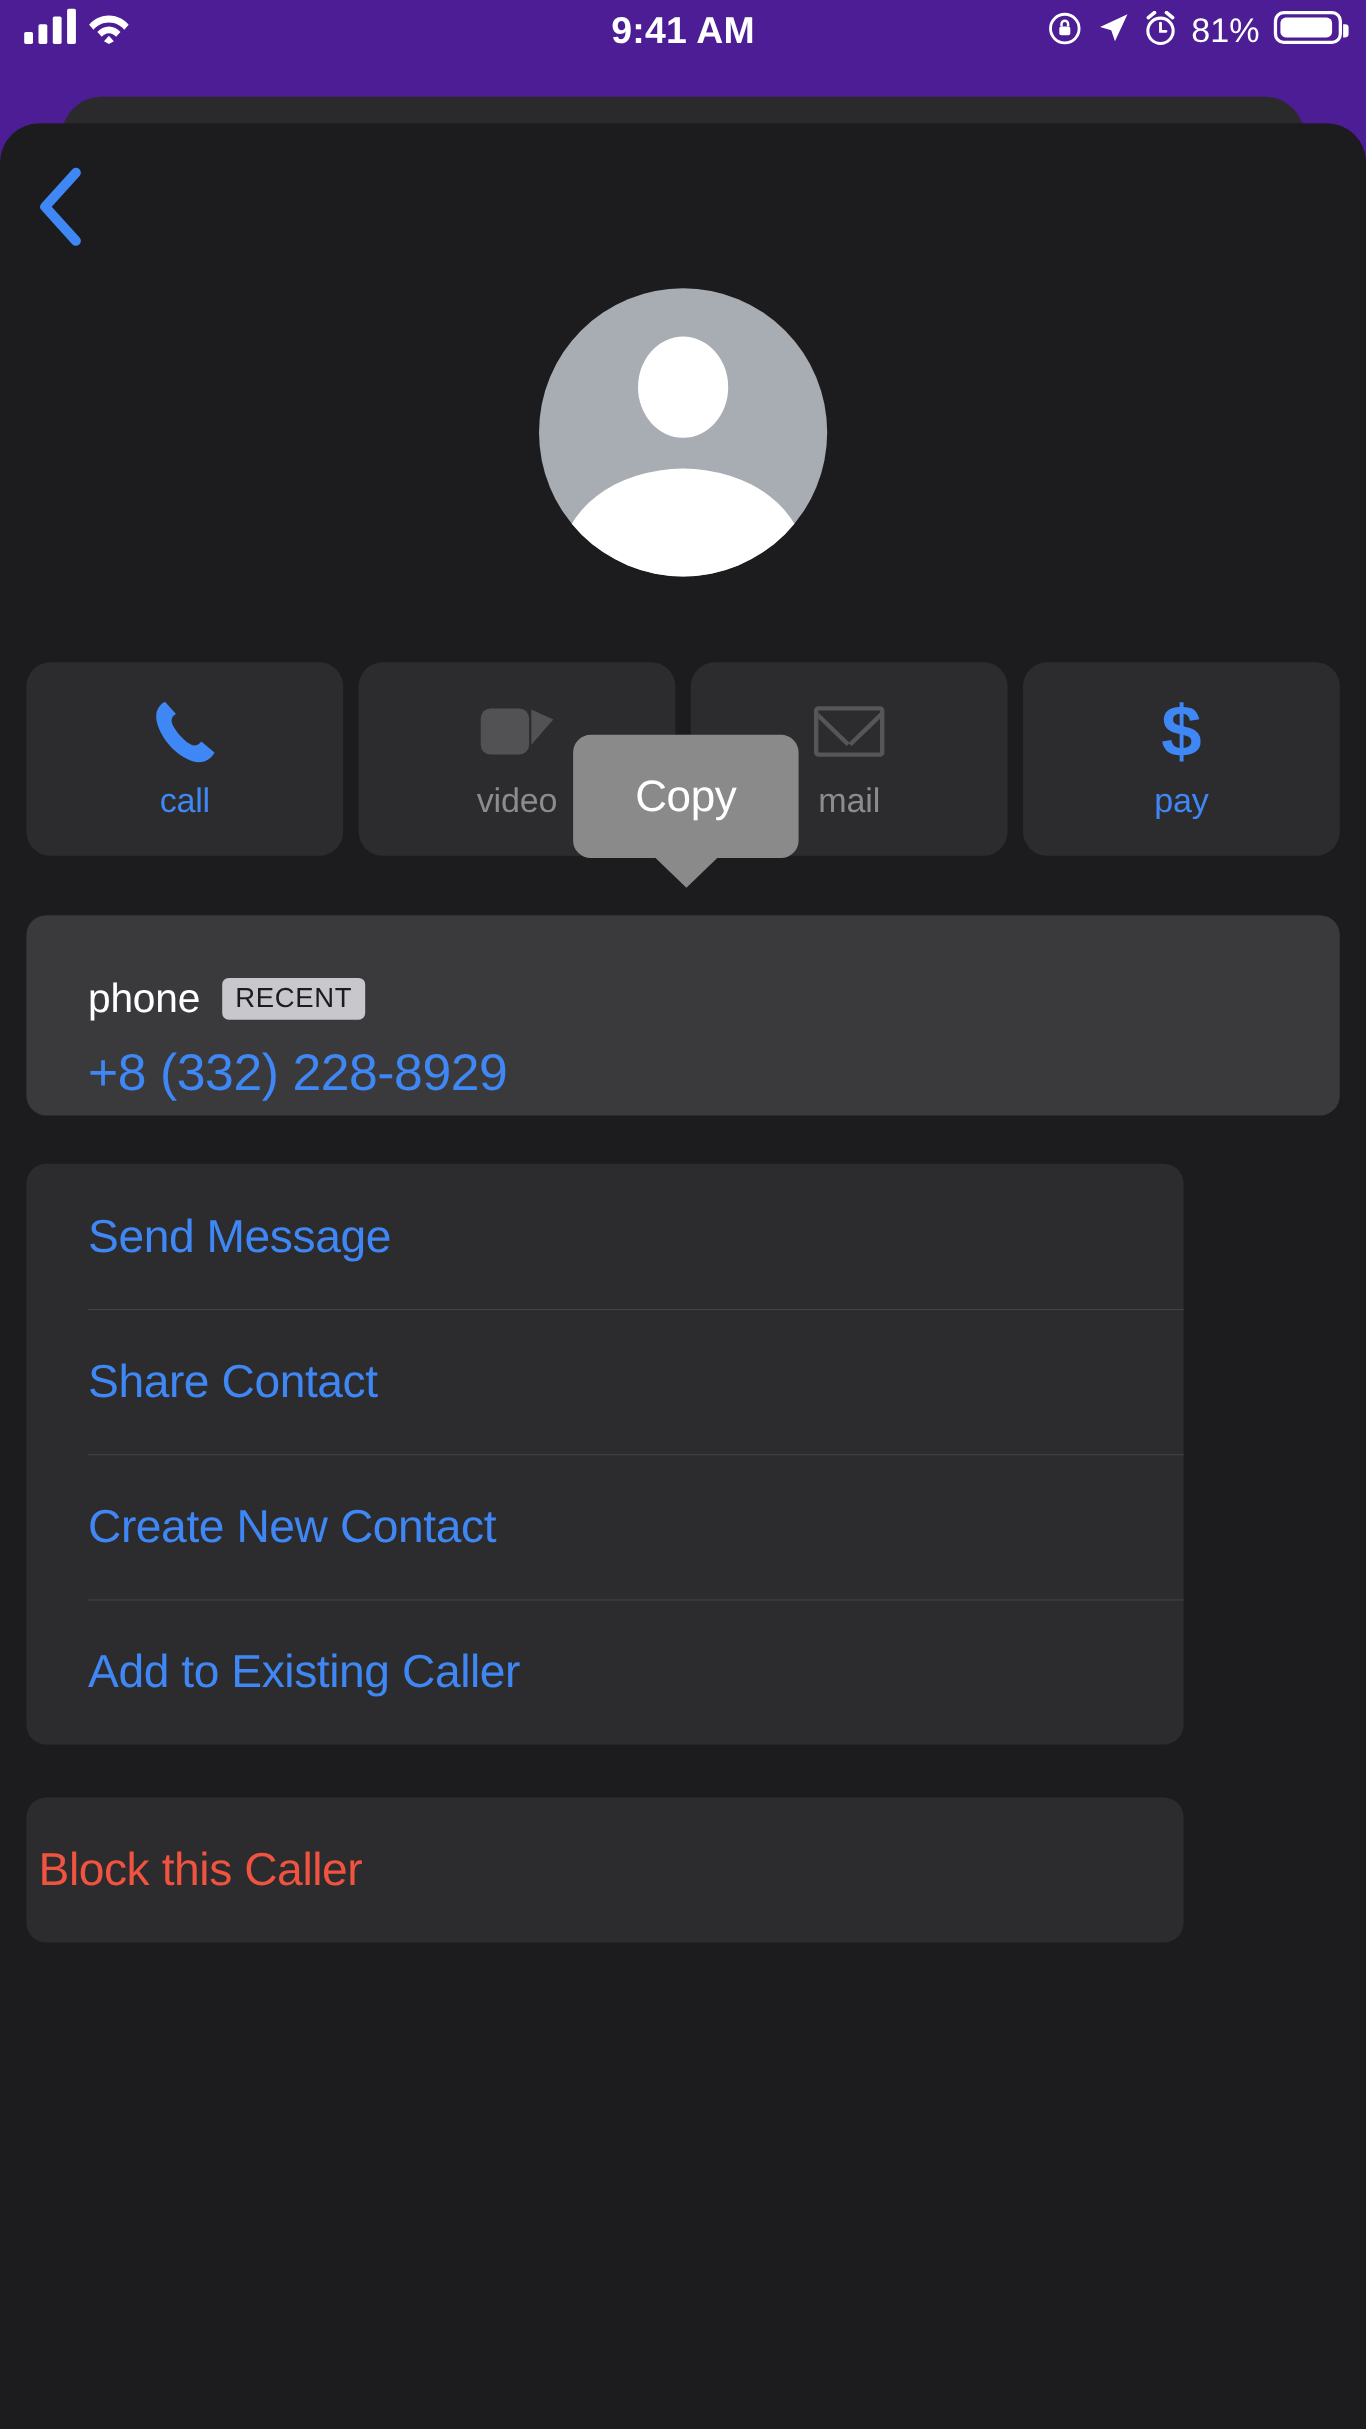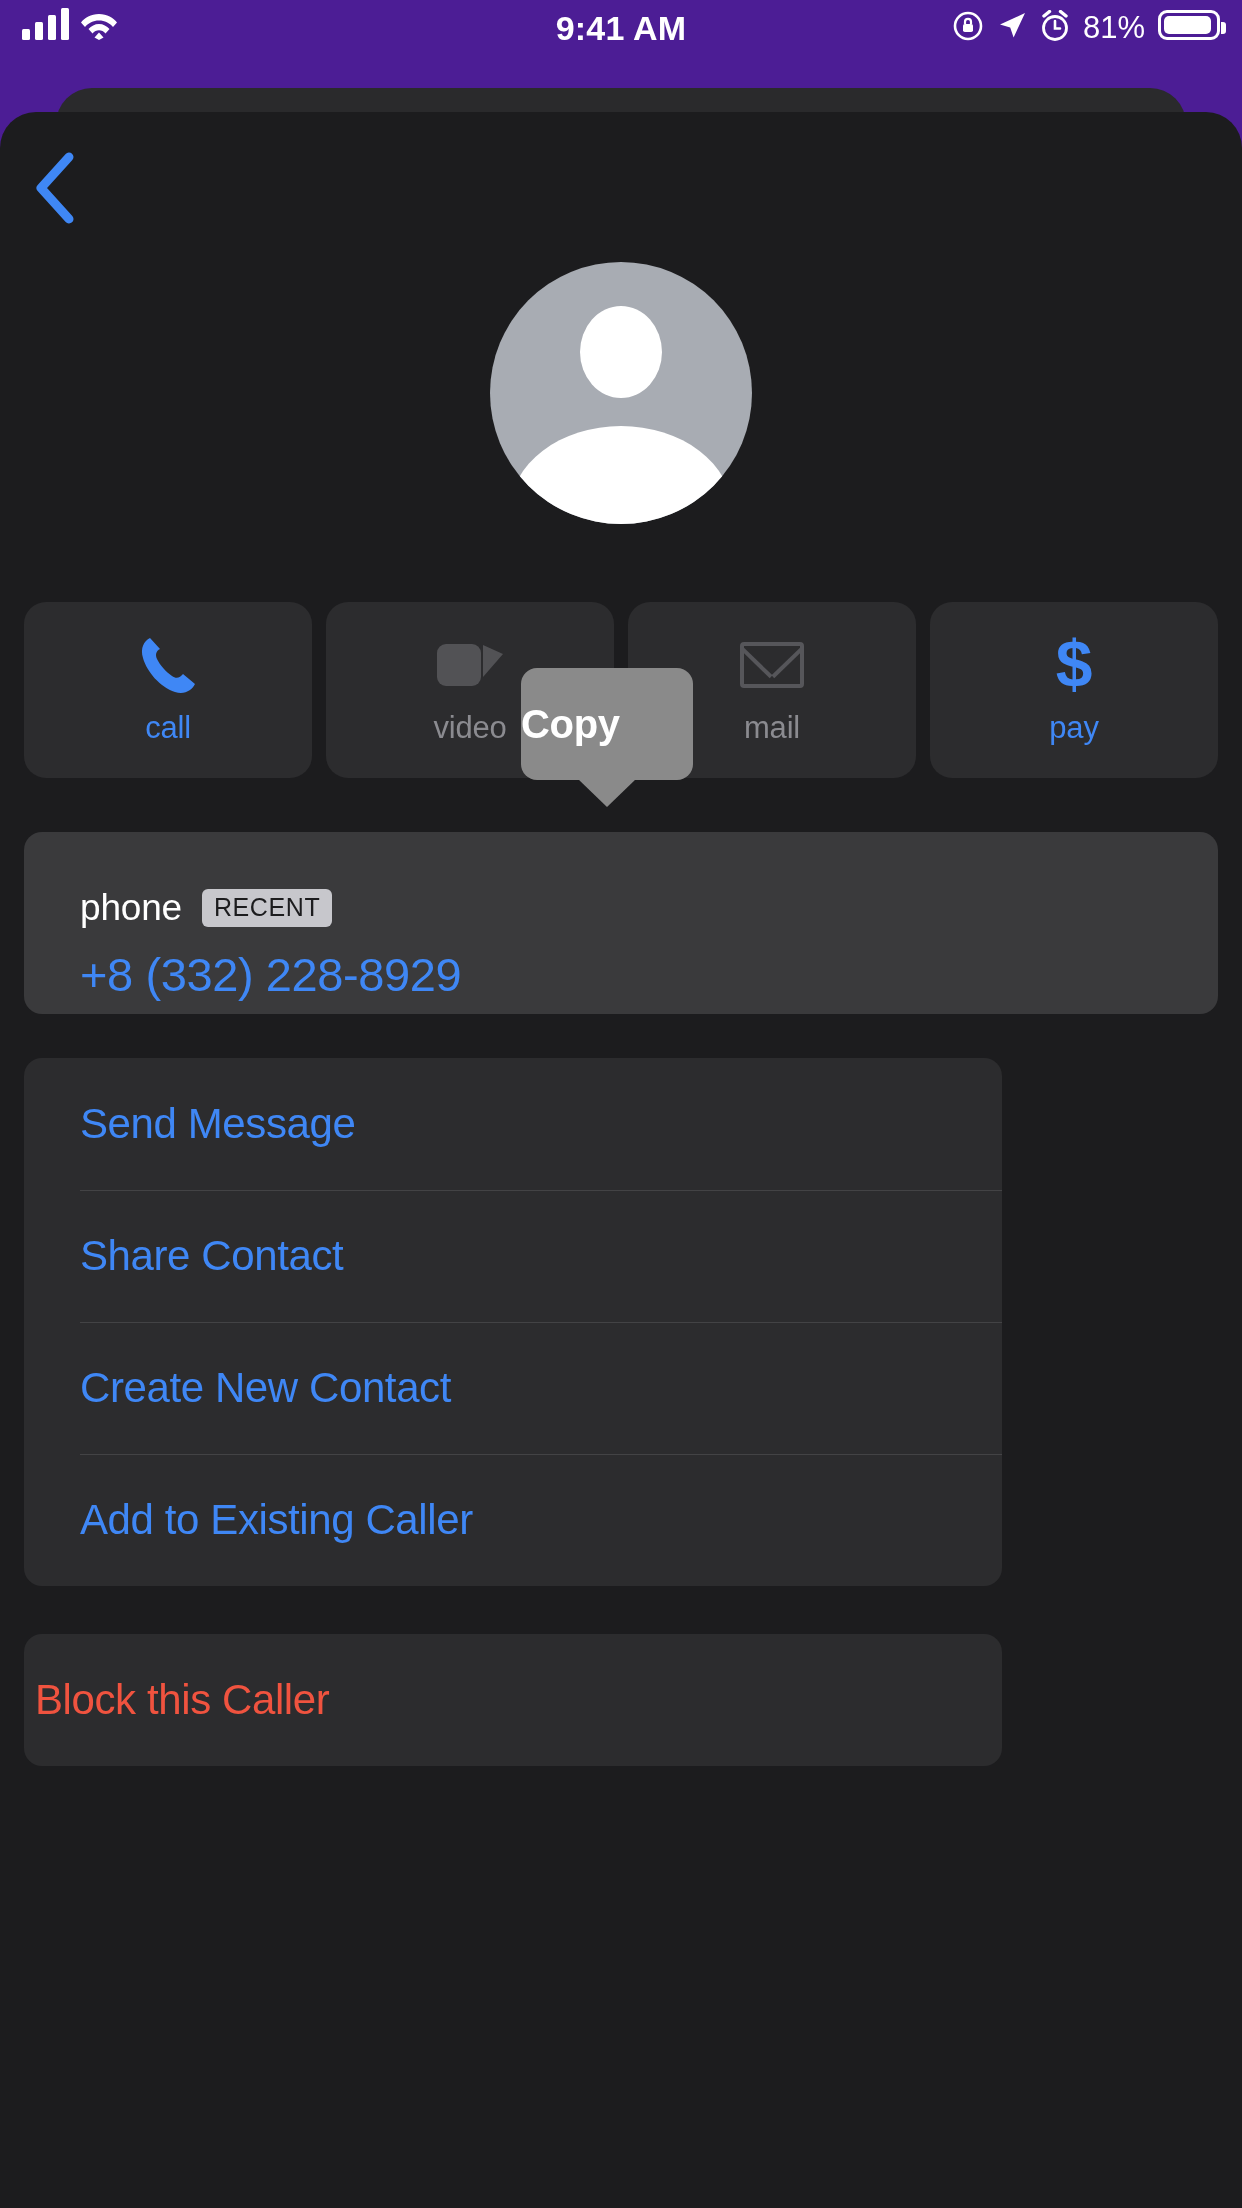--- a/index.html
+++ b/index.html
@@ -72,39 +72,39 @@
                  border-left:20px solid #525255; }
 
   
   .ic-mail { width:64px; height:46px; border:4px solid #56565a; border-radius:4px; position:relative; overflow:hidden; }
   .ic-mail::before, .ic-mail::after{ content:""; position:absolute; top:-4px; width:48px; height:4px;
                                      background:#56565a; }
   .ic-mail::before{ left:-6px; transform-origin:left top; transform:rotate(44deg); }
   .ic-mail::after { right:-6px; transform-origin:right top; transform:rotate(-44deg); }
 
   
-  .tooltip { position:absolute; left:521px; top:668px; width:172px; height:112px;
+  .tooltip { position:absolute; left:521px; top:668px; width:205px; height:112px;
              background:#8a8a8a; border-radius:16px;
-             display:flex; align-items:center; justify-content:flex-start; z-index:20;font-weight:bold; }
+             display:flex; align-items:center; justify-content:center; z-index:20; }
   .tooltip .t-lbl { font-size:40px; color:#fff; letter-spacing:-0.3px; }
   .tooltip .arrow { position:absolute; left:50%; bottom:-27px; transform:translateX(-50%);
                     width:0; height:0; border-left:29px solid transparent;
                     border-right:29px solid transparent; border-top:28px solid #8a8a8a; }
 
   
   .phone-card { position:absolute; left:24px; top:832px; width:1194px; height:182px;
                 background:#3a3a3c; border-radius:18px; padding:55px 0 0 56px; }
   .ph-row { display:flex; align-items:center; gap:20px; }
   .ph-label { font-size:37px; color:#fff; letter-spacing:-0.2px; }
   .ph-badge { font-size:25px; color:#1c1c1e; background:#c7c7cc;
               padding:4px 12px 5px; border-radius:6px; letter-spacing:0.6px; }
   .ph-number { margin-top:18px; font-size:47px; color:#3f87f5; letter-spacing:-0.4px; }
 
   
-  .menu-card { position:absolute; left:24px; width:978px; background:#2c2c2e; border-radius:18px; }
+  .menu-card { position:absolute; left:24px; width:1052px; background:#2c2c2e; border-radius:18px; }
   #menu-main { top:1058px; }
   #menu-block { top:1634px; }
   .menu-item { height:132px; display:flex; align-items:center; padding-left:56px;
                font-size:42px; color:#3f87f5; letter-spacing:-0.4px; position:relative; }
   .menu-item + .menu-item::before{ content:""; position:absolute; left:56px; right:0; top:0;
                                    height:1px; background:#434345; }
   .menu-item.destructive { color:#f0533f;padding-left:11px; }
 </style>
 </head>
 <body>

